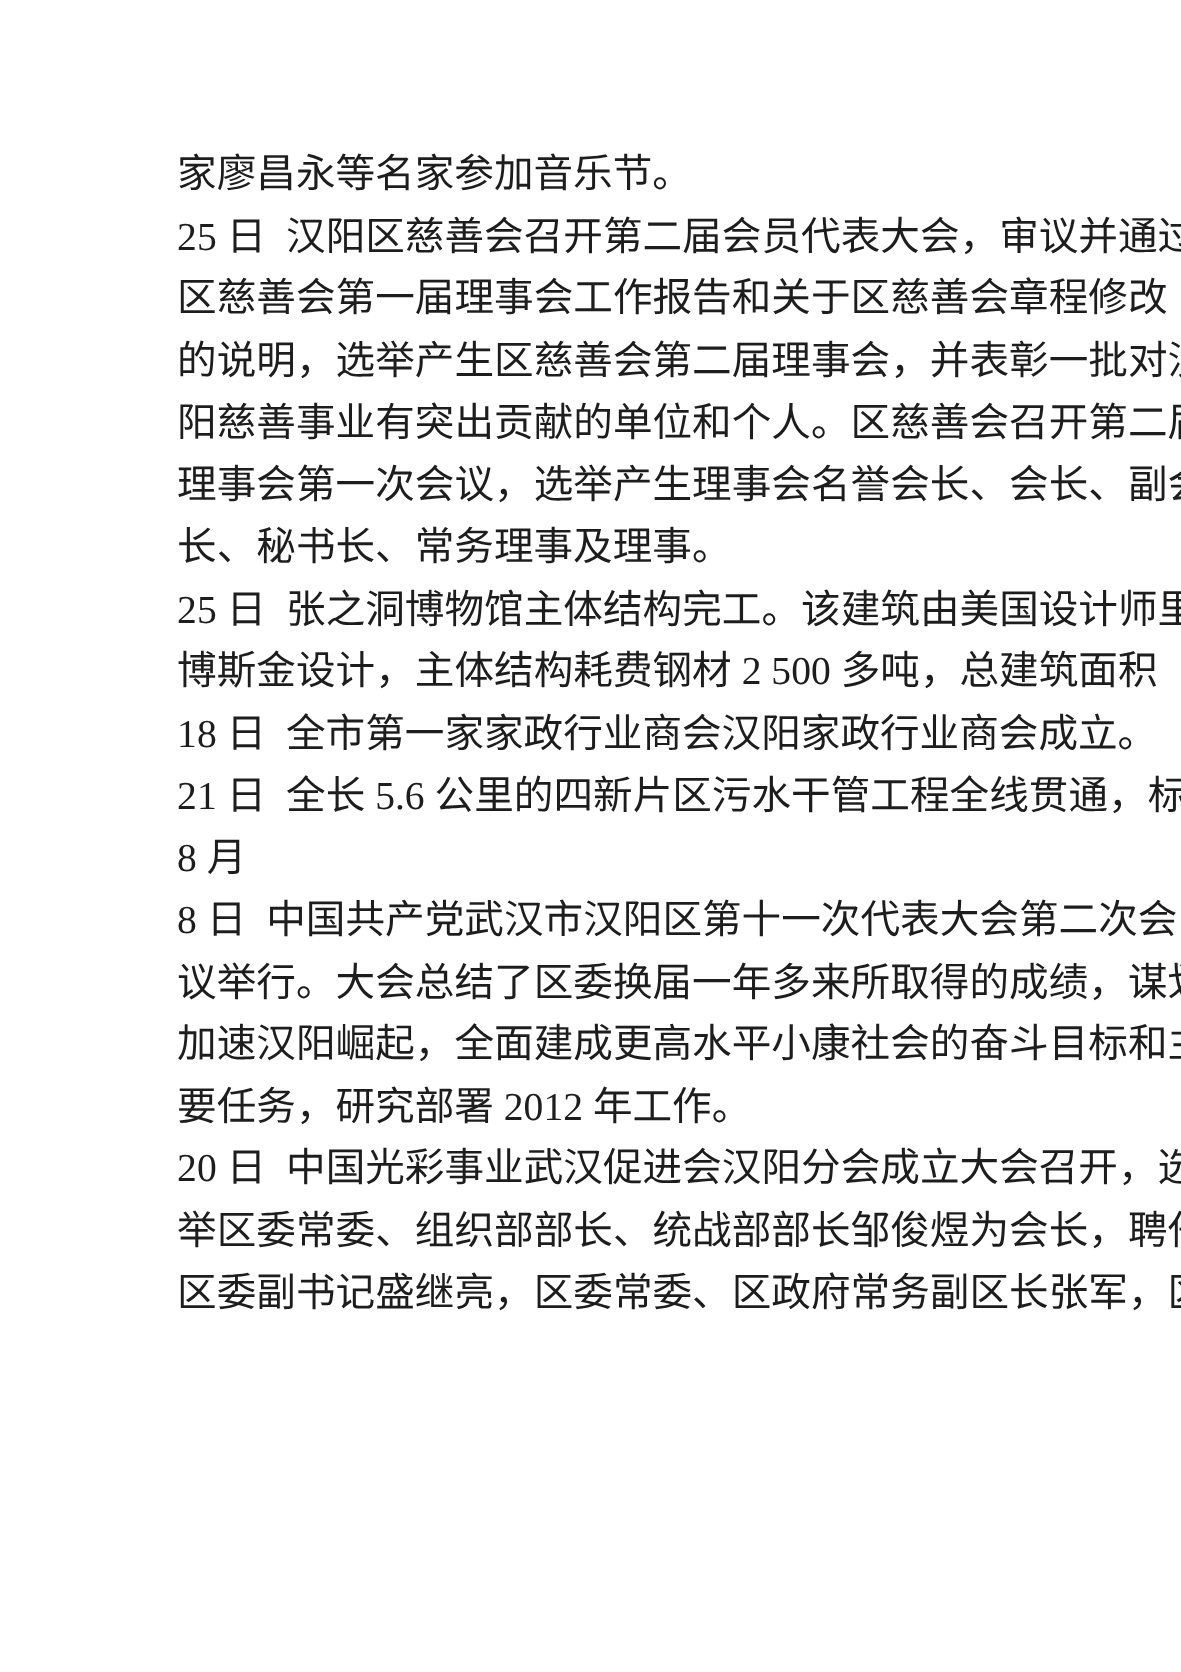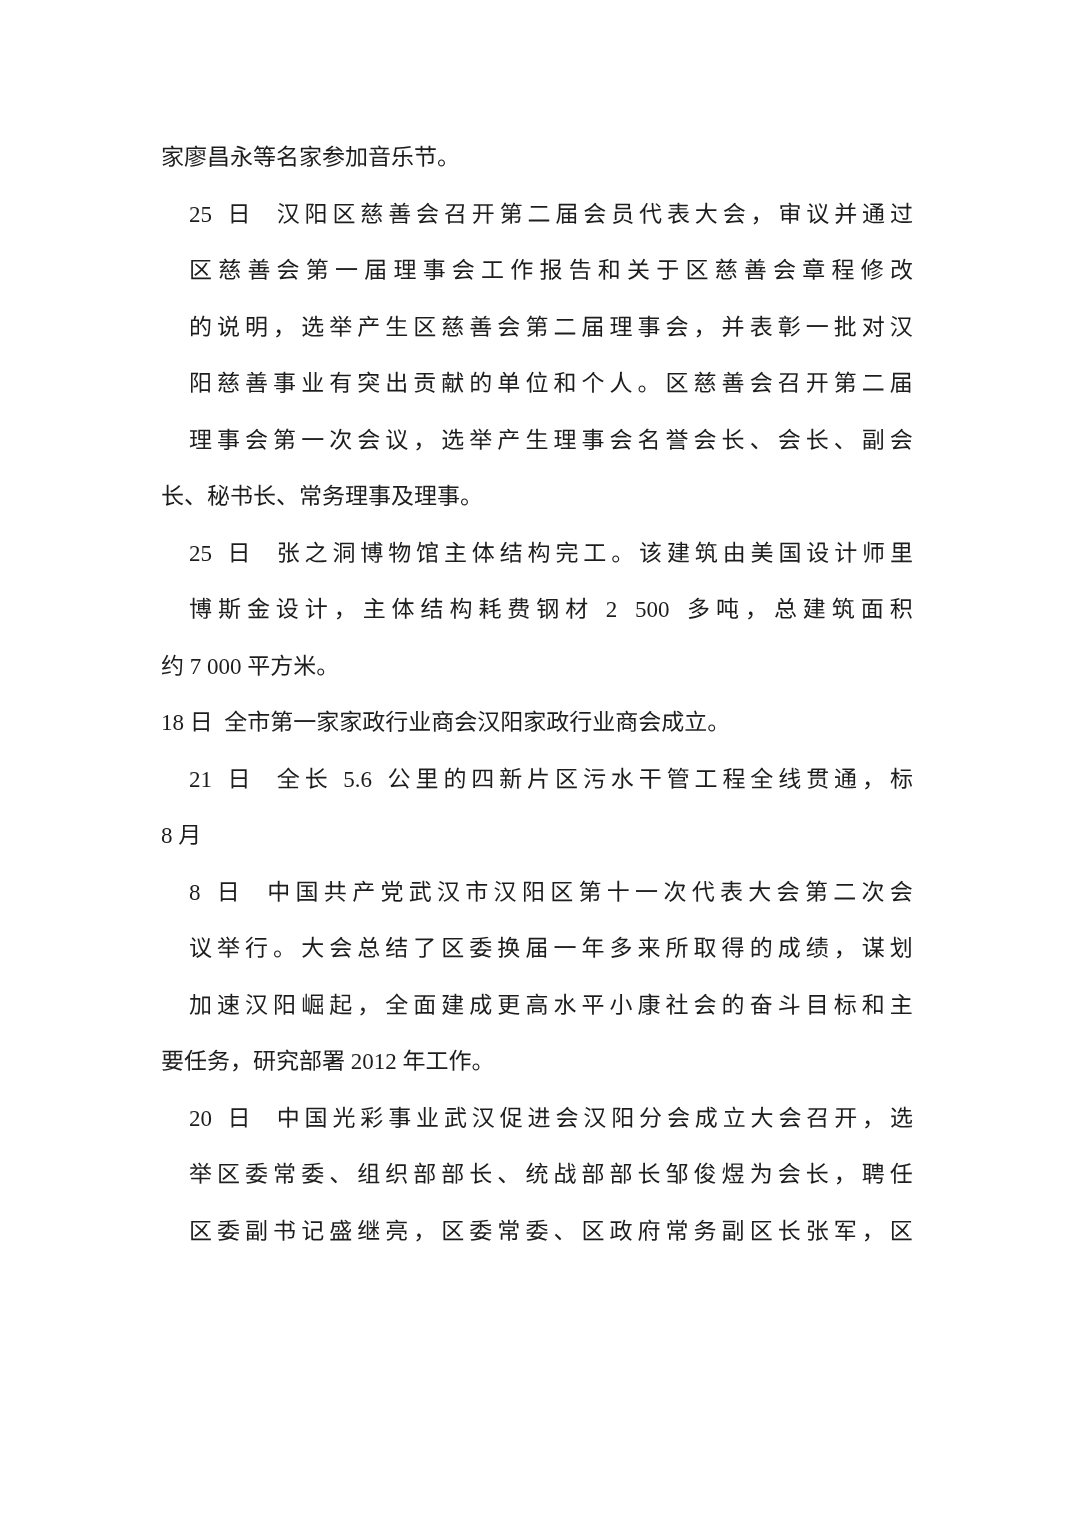--- a/index.html
+++ b/index.html
@@ -23,33 +23,32 @@
     top: 130px;
     width: 752px;
   }
   .paragraph {
     margin: 0;
     padding: 0;
   }
   .line {
     height: 56.5px;
     line-height: 56.5px;
-    font-size: 23px;
+    font-size: 36px;
     letter-spacing: 0;
     color: #1d1d1d;
   }
   .line.plain {
     white-space: pre;
     text-align: left;
   }
   .line.fill {
     display: flex;
     justify-content: space-between;
     align-items: baseline;
-    margin-left: 28px;
   }
   .line.fill span {
     white-space: pre;
     display: inline-block;
   }
 </style>
 </head>
 <body>
 
 <div class="page" style="background: rgb(255, 255, 255); color: rgb(29, 29, 29);">
@@ -254,21 +253,20 @@
           <span> </span>
           <span>多</span>
           <span>吨</span>
           <span>，</span>
           <span>总</span>
           <span>建</span>
           <span>筑</span>
           <span>面</span>
           <span>积</span>
         </div>
-        <div class="line plain">约 7 000 平方米。</div>
       </div>
       <div class="paragraph">
         <div class="line plain">18 日  全市第一家家政行业商会汉阳家政行业商会成立。</div>
       </div>
       <div class="paragraph">
         <div class="line fill">
           <span>21</span>
           <span> </span>
           <span>日</span>
           <span> </span>

